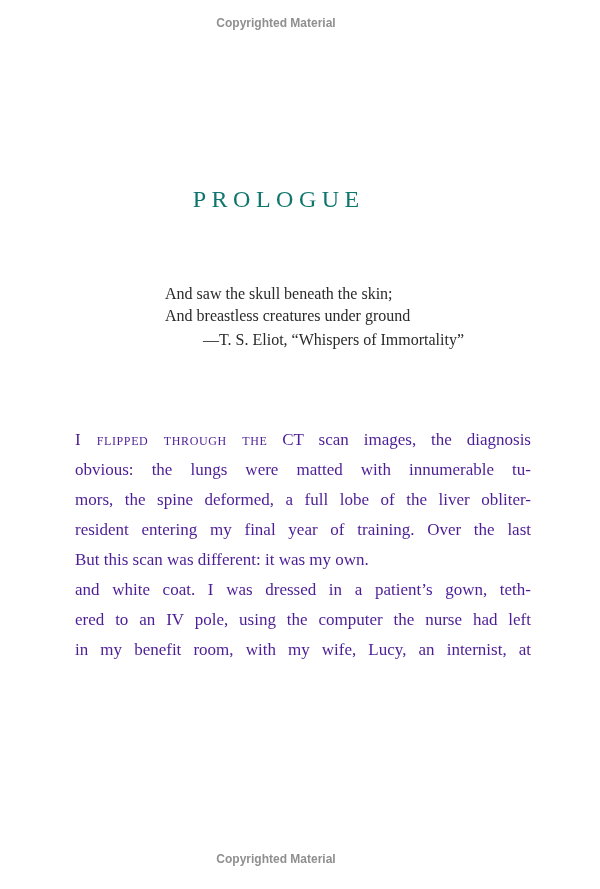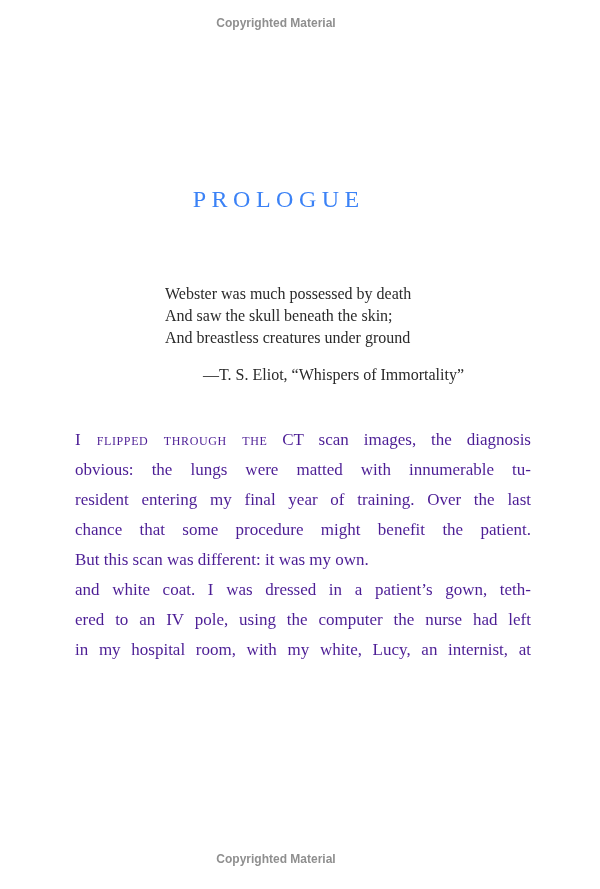--- a/index.html
+++ b/index.html
@@ -28,32 +28,32 @@
     top: 186px;
     left: 0; right: 0;
     margin: 0;
     text-align: center;
     font-family: "Liberation Serif", serif;
     font-weight: normal;
     font-size: 24px;
     line-height: 26px;
     letter-spacing: 5.5px;
     text-indent: 5.5px; 
-    color: #3b82f6;
+    color: #0f766e;
   }
   .epigraph {
     position: absolute;
     left: 165px;
     top: 283px;
     font-size: 16px;
     color: #2a2a2a;
   }
   .epigraph-line { line-height: 22px; }
   .epigraph-attr {
-    margin-top: 15px;
+    margin-top: 2px;
     padding-left: 38px;
     line-height: 22px;
   }
   .body-text {
     position: absolute;
     left: 75px;
     top: 425px;
     width: 456px;
     font-size: 17px;
     color: #4c1d95;
@@ -74,33 +74,32 @@
 <body>
 
 <div class="page">
 
   <div class="copyright top">Copyrighted Material</div>
 
   <h1 class="title">PROLOGUE</h1>
 
   <div class="epigraph">
     <div class="epigraph-poem">
-        <div class="epigraph-line">Webster was much possessed by death</div>
         <div class="epigraph-line">And saw the skull beneath the skin;</div>
         <div class="epigraph-line">And breastless creatures under ground</div>
       </div>
     <div class="epigraph-attr">—T. S. Eliot, “Whispers of Immortality”</div>
   </div>
 
   <div class="body-text">
       <div class="line"><span class="smallcaps">I flipped through the</span> CT scan images, the diagnosis</div>
       <div class="line">obvious: the lungs were matted with innumerable tu-</div>
+      <div class="line">mors, the spine deformed, a full lobe of the liver obliter-</div>
       <div class="line">resident entering my final year of training. Over the last</div>
-      <div class="line">chance that some procedure might benefit the patient.</div>
       <div class="line para-end">But this scan was different: it was my own.</div>
       <div class="line">and white coat. I was dressed in a patient’s gown, teth-</div>
       <div class="line">ered to an IV pole, using the computer the nurse had left</div>
-      <div class="line">in my hospital room, with my white, Lucy, an internist, at</div>
+      <div class="line">in my benefit room, with my wife, Lucy, an internist, at</div>
     </div>
 
   <div class="copyright bottom">Copyrighted Material</div>
 
 </div>
 
 </body></html>

